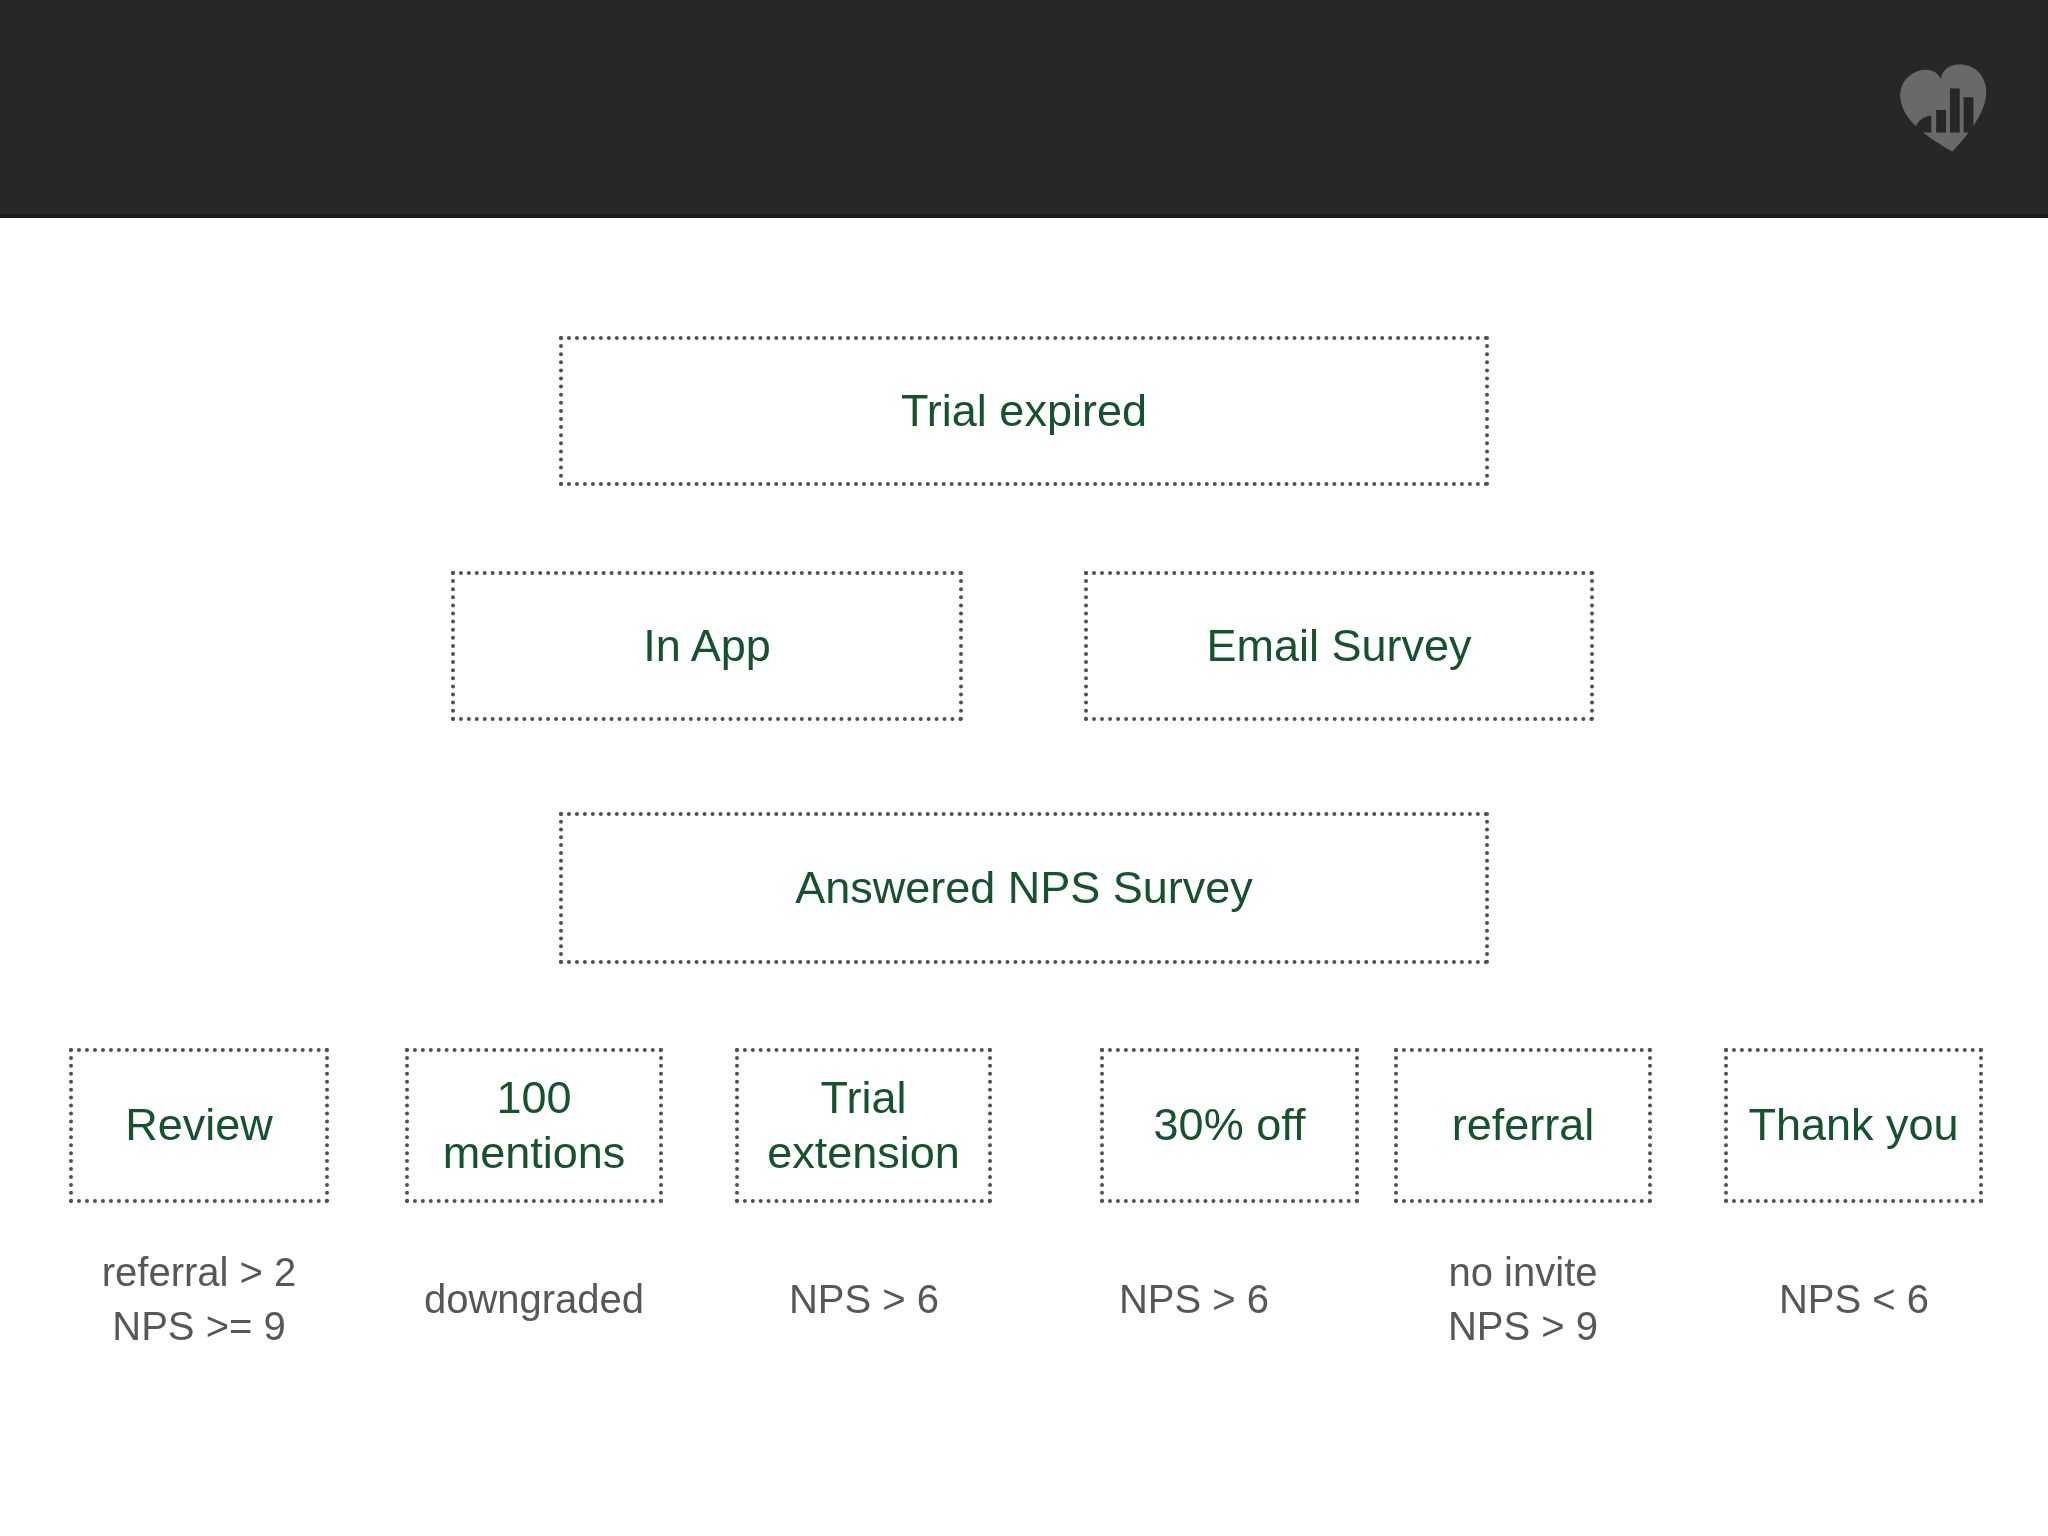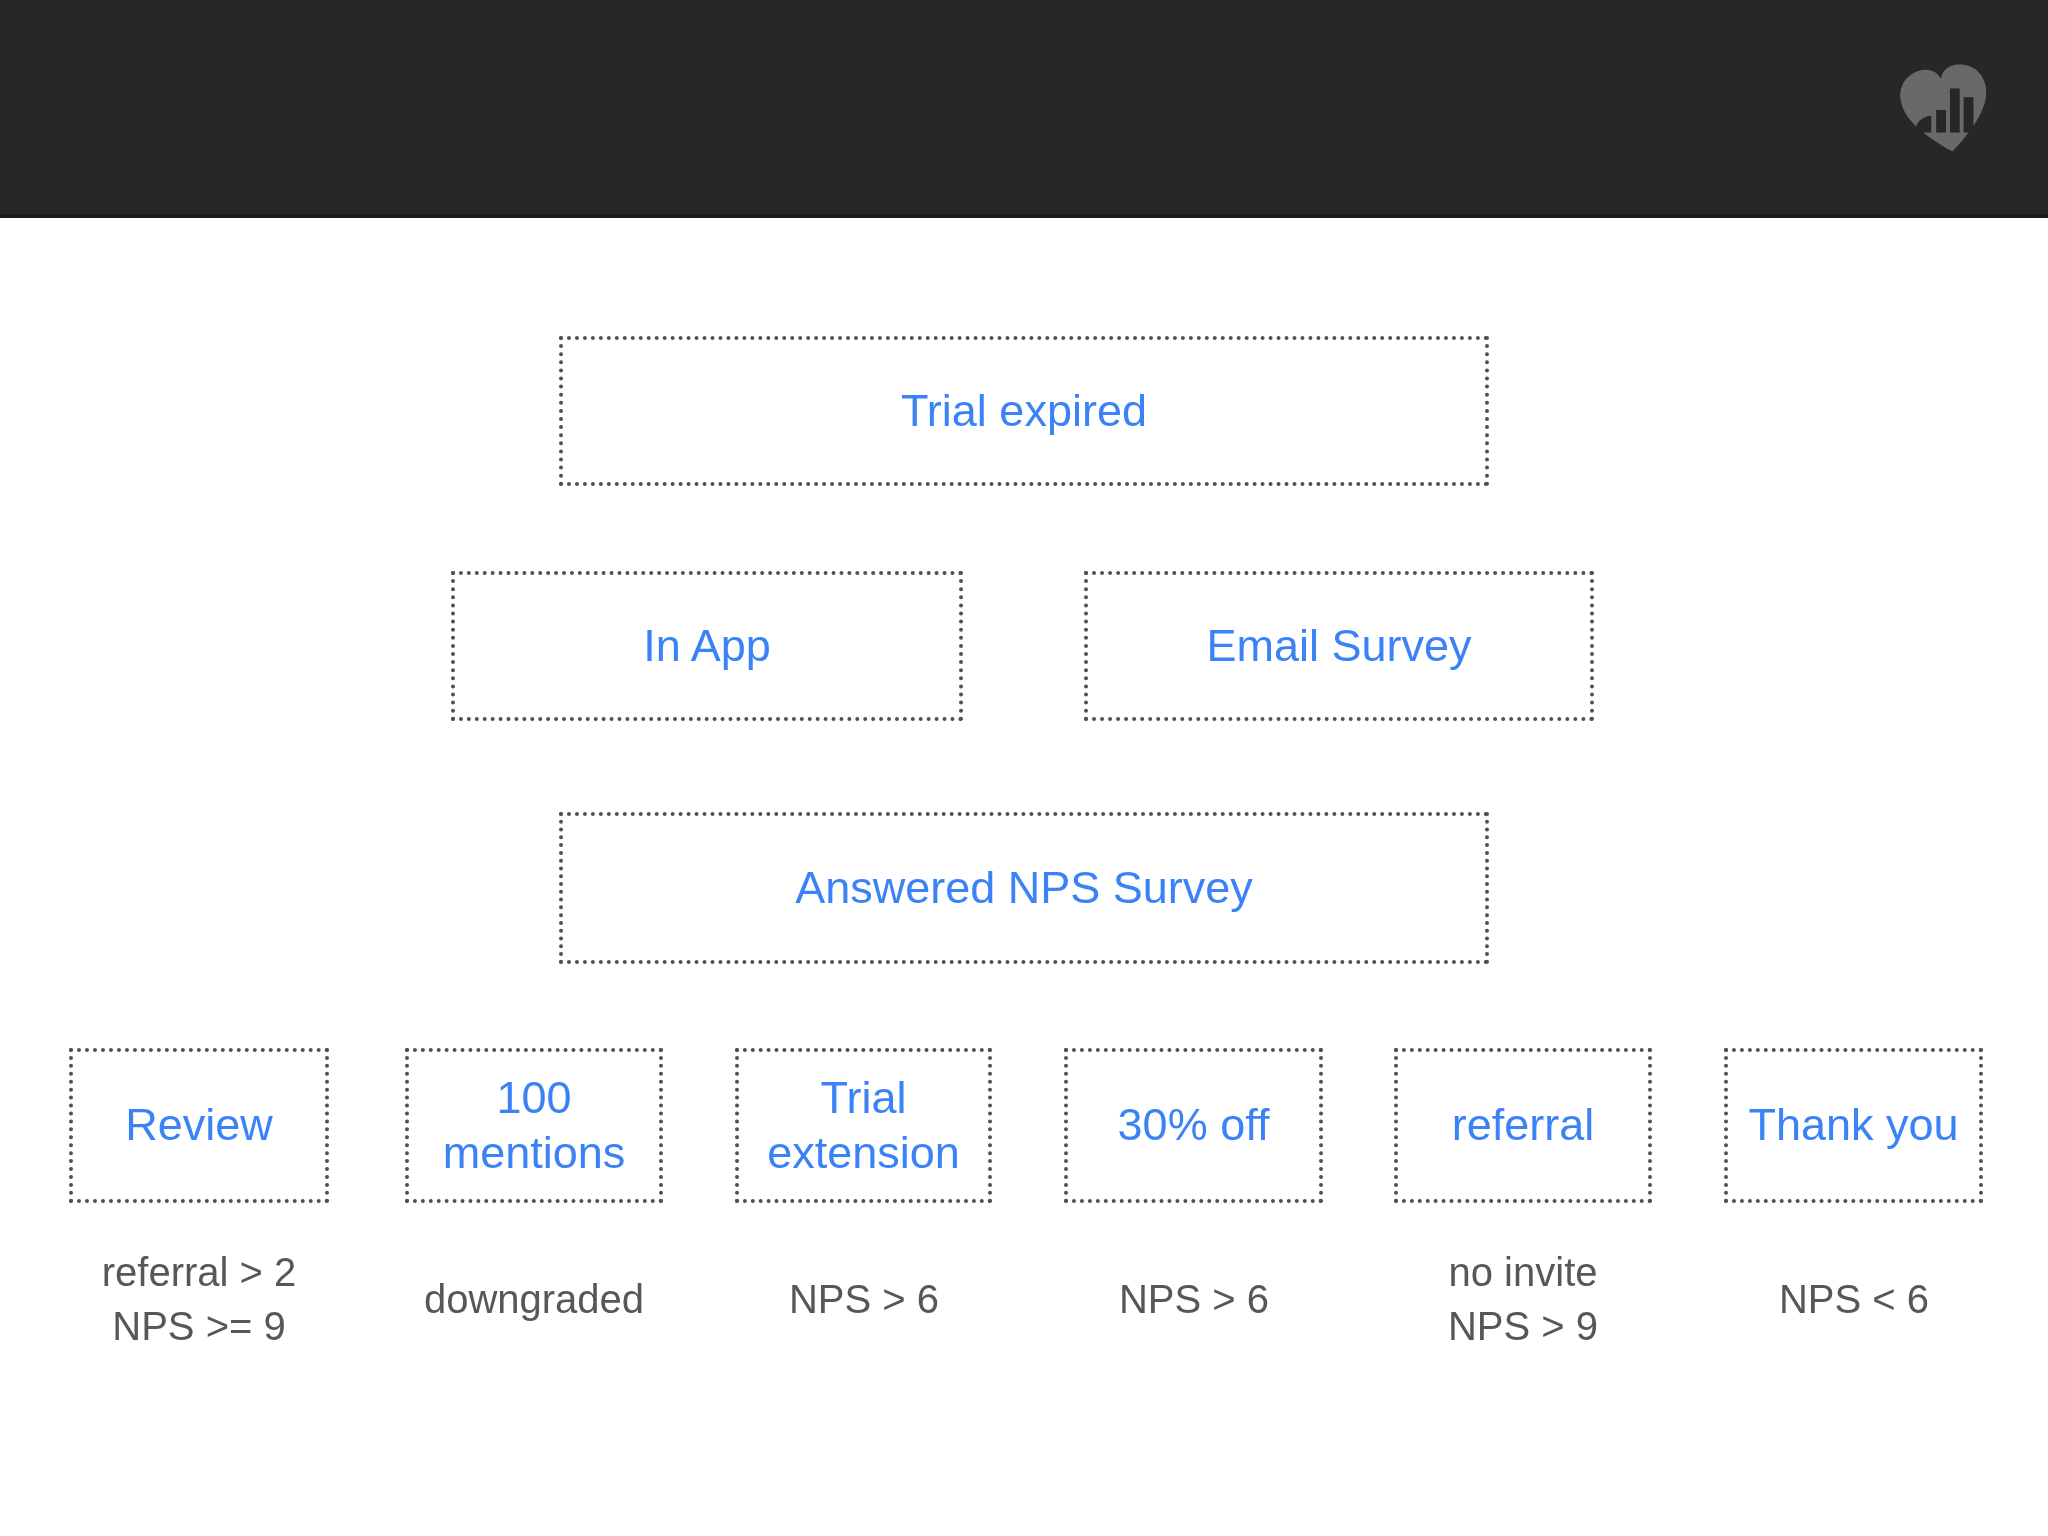--- a/index.html
+++ b/index.html
@@ -32,37 +32,37 @@
     width: 98px; height: 98px;
   }
 
   
   .box {
     position: absolute;
     box-sizing: border-box;
     border: 4px dotted #515151;
     display: flex; align-items: center; justify-content: center;
     text-align: center;
-    color: #3b82f6;
+    color: #14532d;
     font-size: 45px;
     line-height: 1.22;
     background: #ffffff;
   }
   .box span { display: block; padding: 0 10px; }
 
   #box-trial-expired { left: 559px; top: 336px; width: 930px; height: 150px; }
   #box-in-app        { left: 451px; top: 571px; width: 512px; height: 150px; }
   #box-email-surveys { left: 1084px; top: 571px; width: 510px; height: 150px; }
   #box-answered-nps  { left: 559px; top: 812px; width: 930px; height: 152px; }
 
   .outcome { top: 1048px; height: 155px; }
   #box-review          { left: 69px;   width: 260px; }
   #box-100-mentions    { left: 405px;  width: 258px; }
   #box-trial-extension { left: 735px;  width: 257px; text-align: center; }
-  #box-30-off          { left: 1064px; width: 259px; }
+  #box-30-off          { left: 1100px; width: 259px; }
   #box-referral        { left: 1394px; width: 258px; }
   #box-thank-you       { left: 1724px; width: 259px; }
 
   
   .caption {
     position: absolute; top: 1238px; height: 122px; width: 380px;
     display: flex; flex-direction: column;
     align-items: center; justify-content: center;
     text-align: center;
     color: #57575b;

